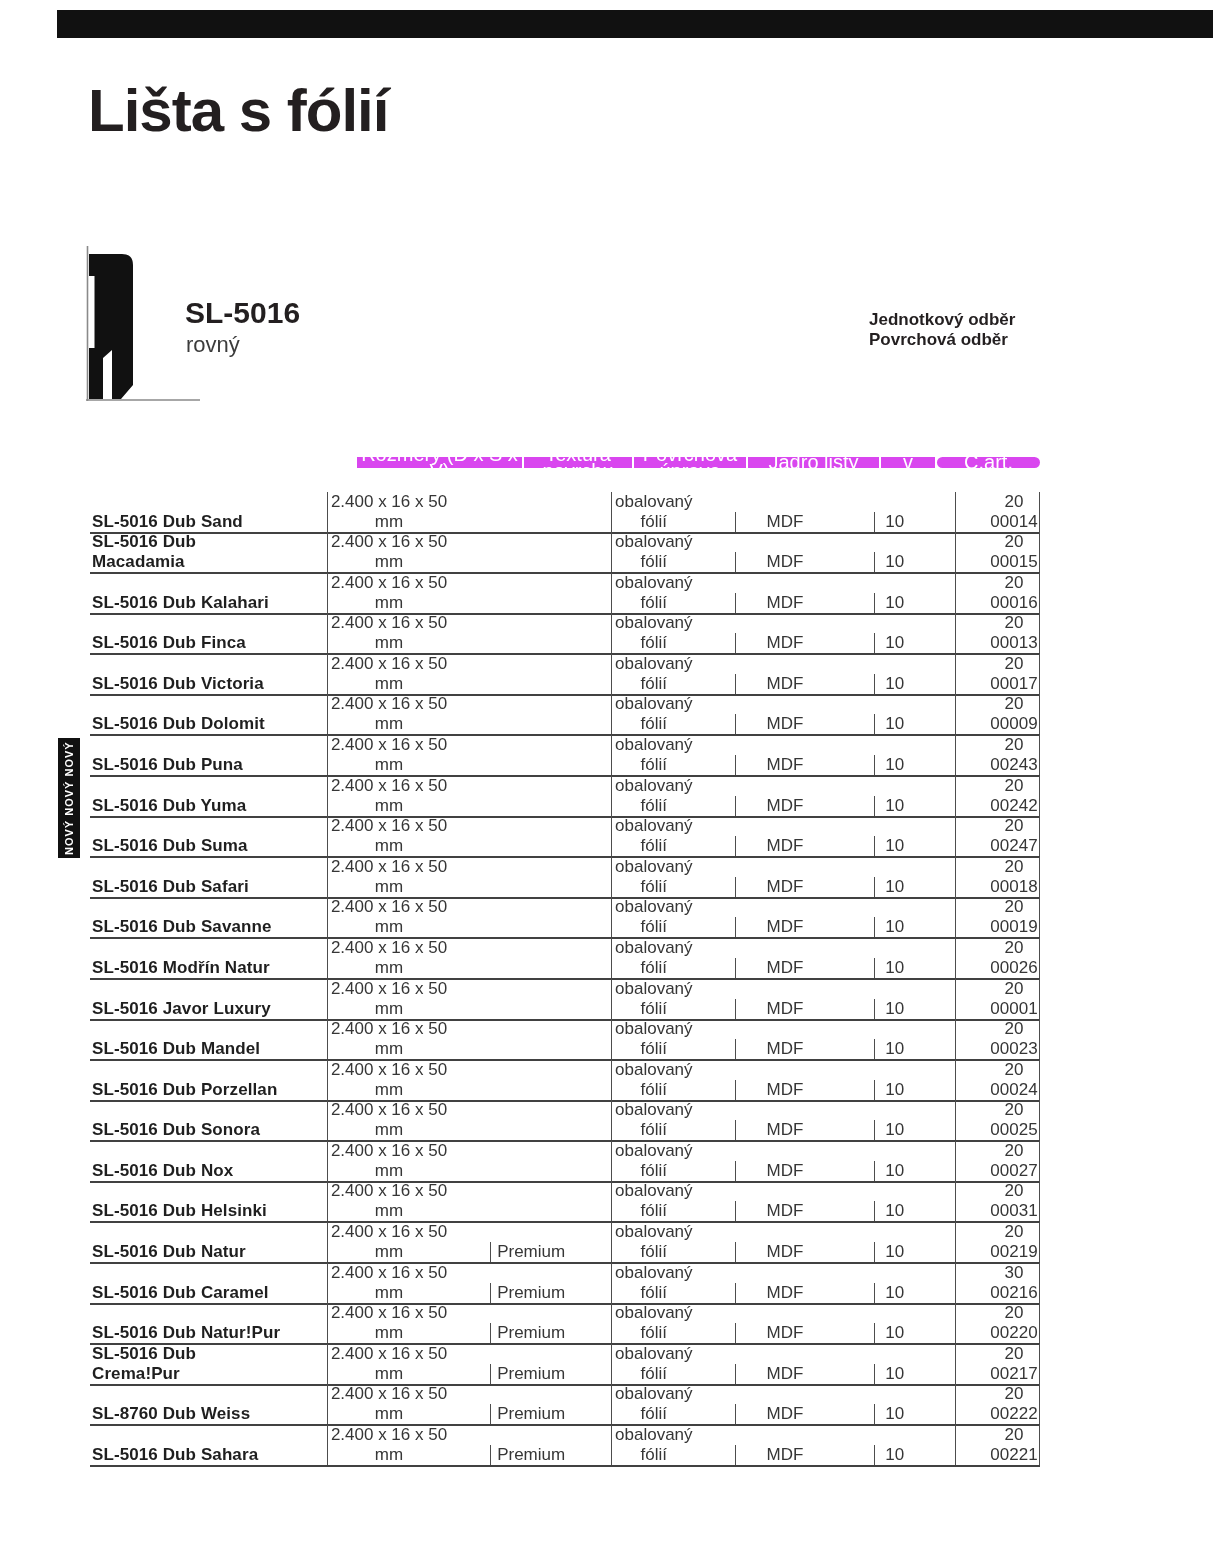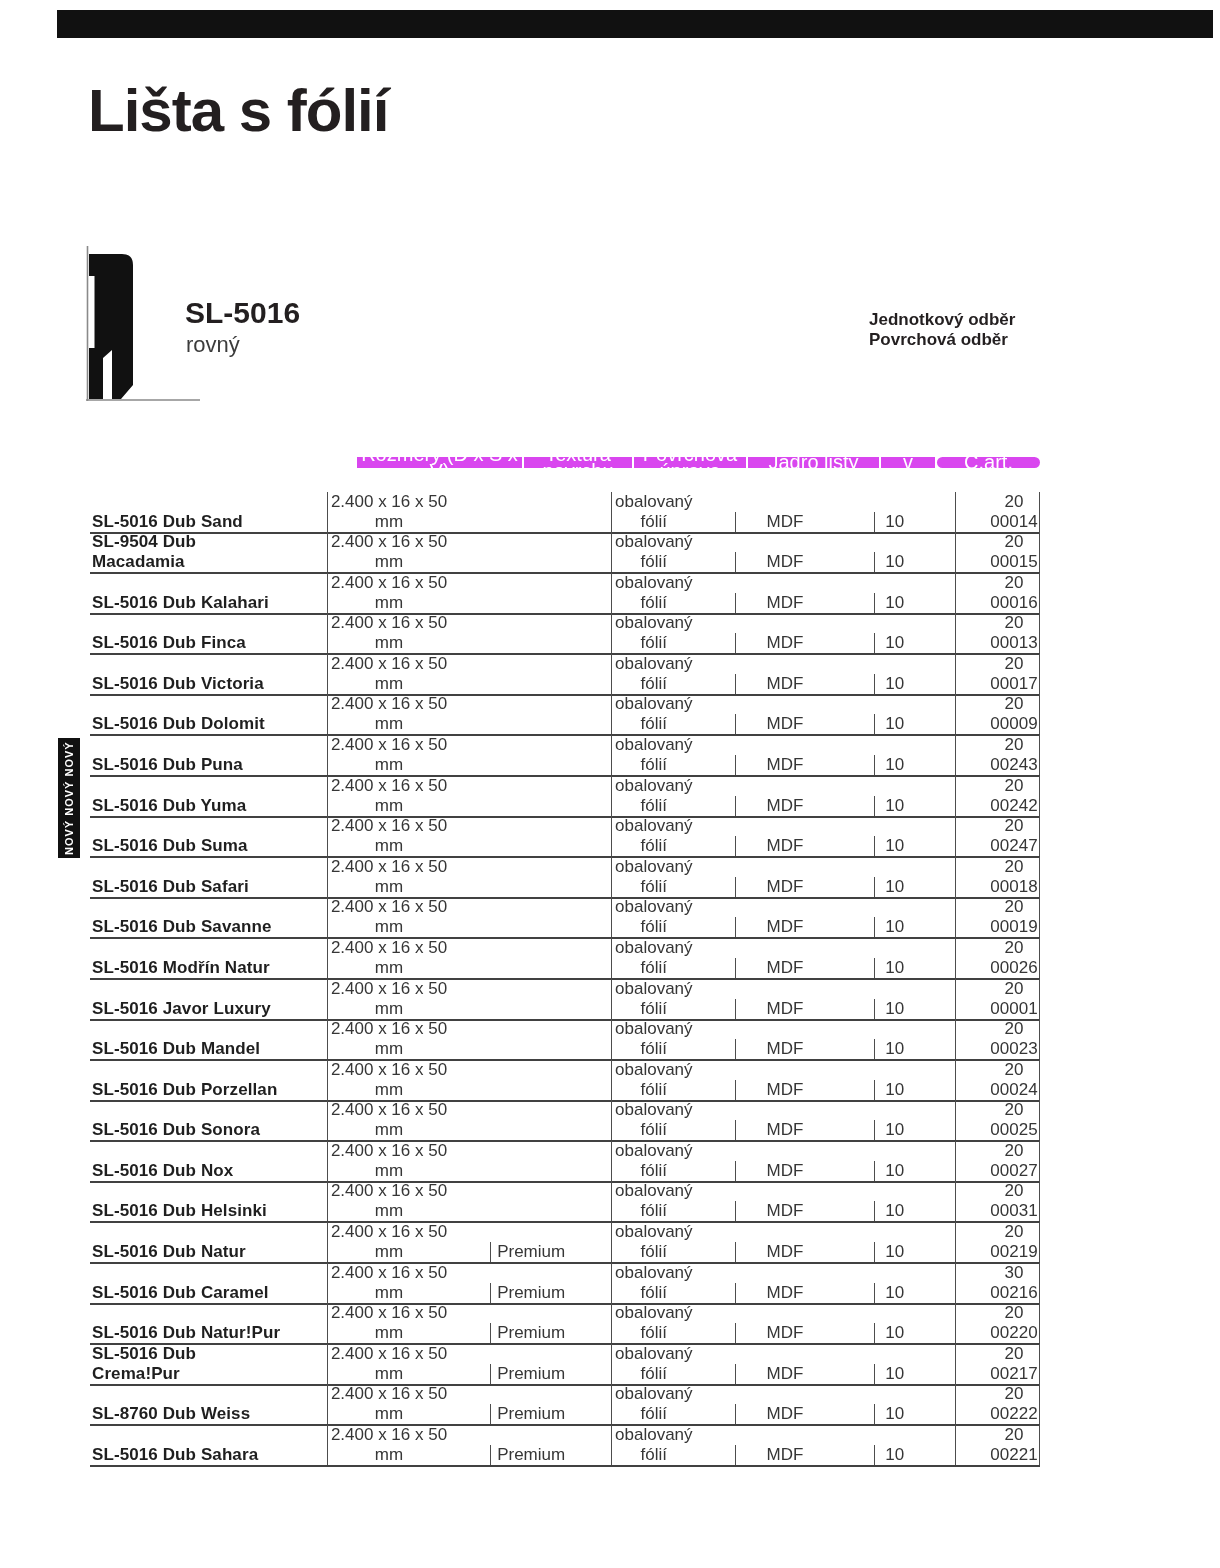--- a/index.html
+++ b/index.html
@@ -84,21 +84,21 @@
     <div class="cell name">SL-5016 Dub Sand</div>
     <div class="cell dims">2.400 x 16 x 50 mm</div>
     <div class="cell tex"></div>
     <div class="cell surf">obalovaný fólií</div>
     <div class="cell core">MDF</div>
     <div class="cell pcs">10</div>
     <div class="cell art">20 00014</div>
   </div>
 
   <div class="trow">
-    <div class="cell name">SL-9504 Dub Macadamia</div>
+    <div class="cell name">SL-5016 Dub Macadamia</div>
     <div class="cell dims">2.400 x 16 x 50 mm</div>
     <div class="cell tex"></div>
     <div class="cell surf">obalovaný fólií</div>
     <div class="cell core">MDF</div>
     <div class="cell pcs">10</div>
     <div class="cell art">20 00015</div>
   </div>
 
   <div class="trow">
     <div class="cell name">SL-5016 Dub Kalahari</div>

